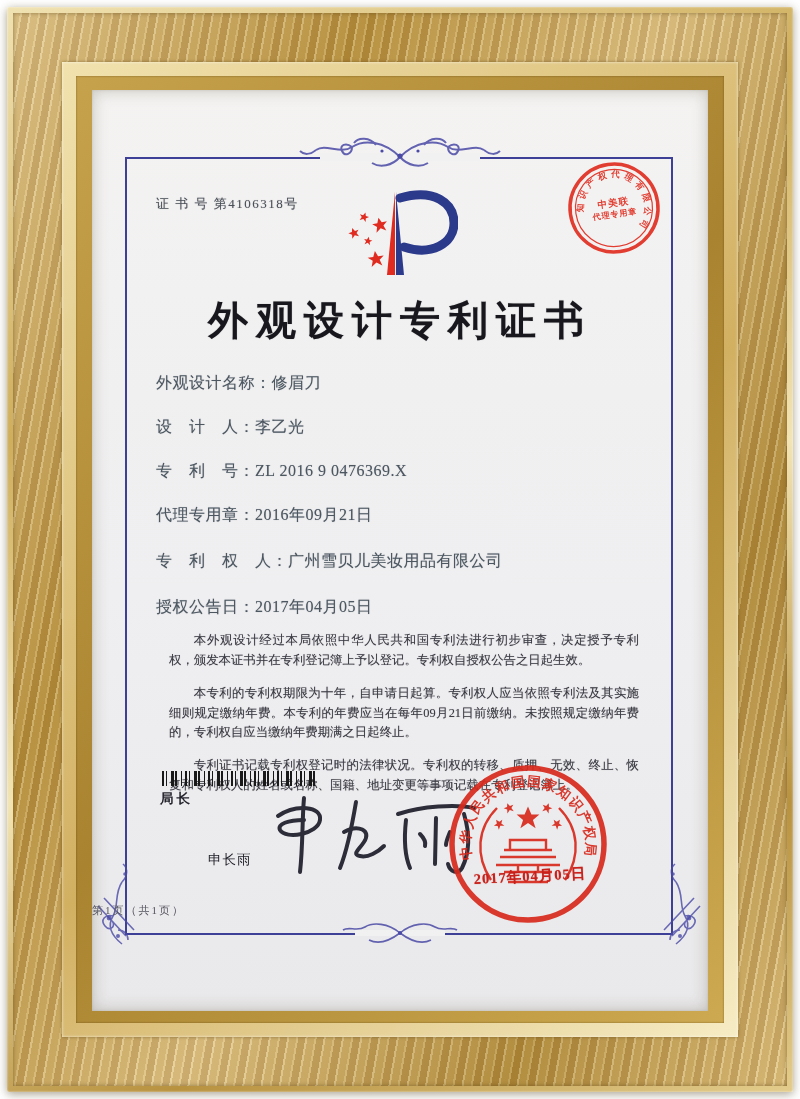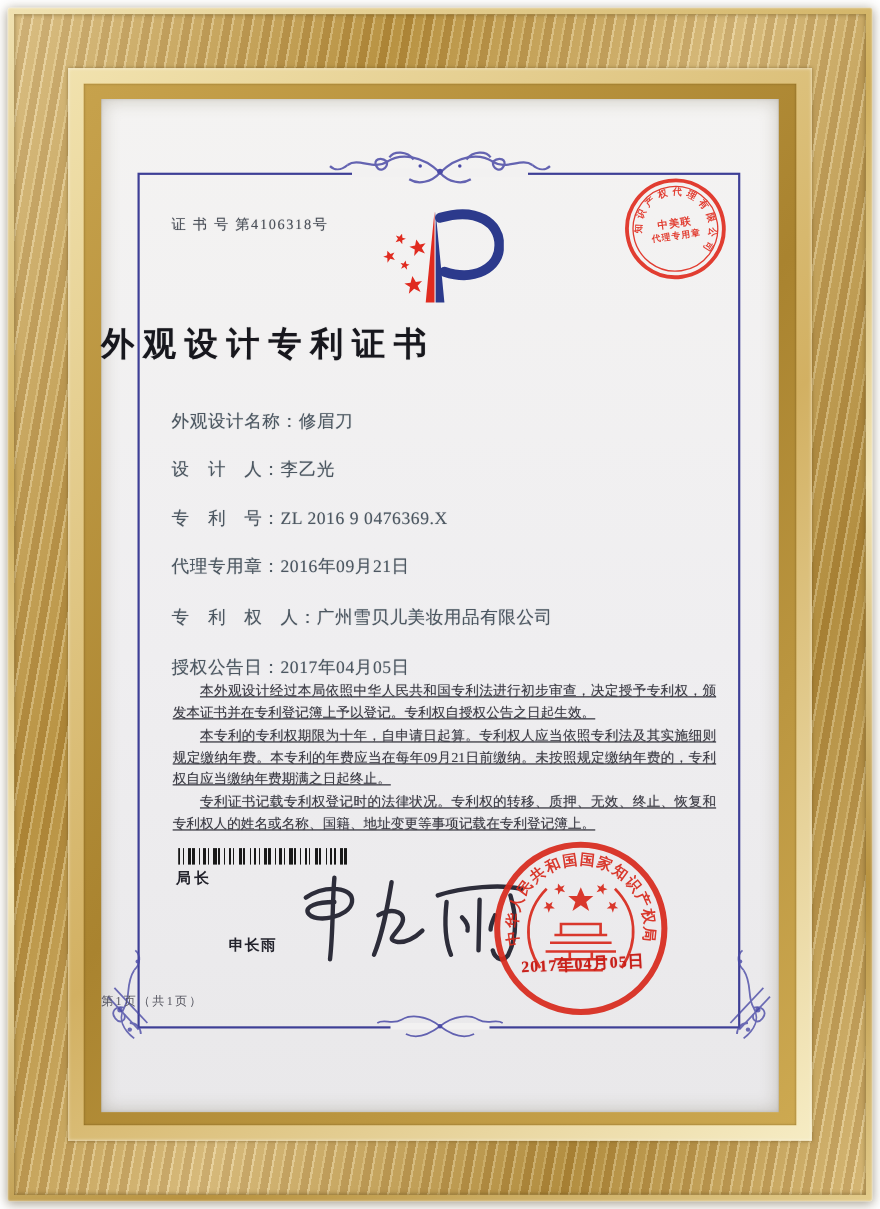--- a/index.html
+++ b/index.html
@@ -43,44 +43,44 @@
   .ornament-top{position:absolute;top:45px;left:50%;transform:translateX(-50%);}
   .ornament-bottom{position:absolute;top:828px;left:50%;transform:translateX(-50%);}
   .corner-spray{position:absolute;top:728px;left:0;}
   .corner-spray.right{left:auto;right:2px;transform:scaleX(-1);}
   .cert-number{
     position:absolute;left:64px;top:105px;
     font-size:13px;letter-spacing:1.5px;color:#4a4f58;text-shadow:0 0 1px rgba(74,79,88,.35);
   }
   .logo{position:absolute;left:248px;top:97px;}
   .title{
-    position:absolute;top:203px;left:0;width:100%;
-    font-size:30px;font-weight:bold;letter-spacing:8px;color:#17171d;
+    position:absolute;top:203px;left:0;width:100%;text-align:center;
+    font-size:40px;font-weight:bold;letter-spacing:8px;color:#17171d;
     text-shadow:0 0 1px rgba(0,0,0,.35);
   }
   .field-line{
     position:absolute;left:64px;font-size:16px;color:#4c5761;letter-spacing:.5px;
     text-shadow:0 0 1px rgba(76,87,97,.4);white-space:nowrap;
   }
   .f1{top:283px}.f2{top:327px}.f3{top:371px}.f4{top:415px}.f5{top:461px}.f6{top:507px}
   .body-text{
     position:absolute;left:64px;top:528px;width:496px;
     font-size:12.4px;line-height:1.6;text-align:justify;color:#3a3a43;
     text-shadow:0 0 .8px rgba(58,58,67,.4);
   }
-  .body-text p{margin:1px;text-indent:2em;text-decoration:underline;}
+  .body-text p{margin:13px;text-indent:2em;}
   .barcode{
     position:absolute;left:70px;top:681px;width:156px;height:15px;
     background:repeating-linear-gradient(90deg,
       #191919 0 2px,transparent 2px 4px,#191919 4px 5px,transparent 5px 9px,
       #191919 9px 12px,transparent 12px 13px,#191919 13px 15px,transparent 15px 19px,
       #191919 19px 20px,transparent 20px 23px);
   }
   .sig-post{position:absolute;left:68px;top:700px;font-size:13.5px;font-weight:bold;letter-spacing:3px;color:#23232c;}
-  .sig-name{position:absolute;left:68px;top:761px;font-size:13.5px;font-weight:bold;letter-spacing:1px;color:#23232c;padding-left:48px;}
+  .sig-name{position:absolute;left:68px;top:761px;font-size:13.5px;font-weight:normal;letter-spacing:1px;color:#23232c;padding-left:48px;}
   .signature{position:absolute;left:168px;top:700px;}
   .main-seal{position:absolute;left:352px;top:670px;opacity:.92;}
   .date-stamp{
     position:absolute;left:356px;top:777px;width:164px;text-align:center;
     transform:rotate(-3deg);font-size:14.5px;font-weight:bold;color:#c8201a;
     letter-spacing:1px;text-shadow:0 0 1px rgba(200,32,26,.6);white-space:nowrap;
   }
   .agency-seal{position:absolute;left:474px;top:70px;transform:rotate(-8deg);opacity:.9;}
   .page-footer{
     position:absolute;top:813px;left:0;width:100%;text-align:left;

